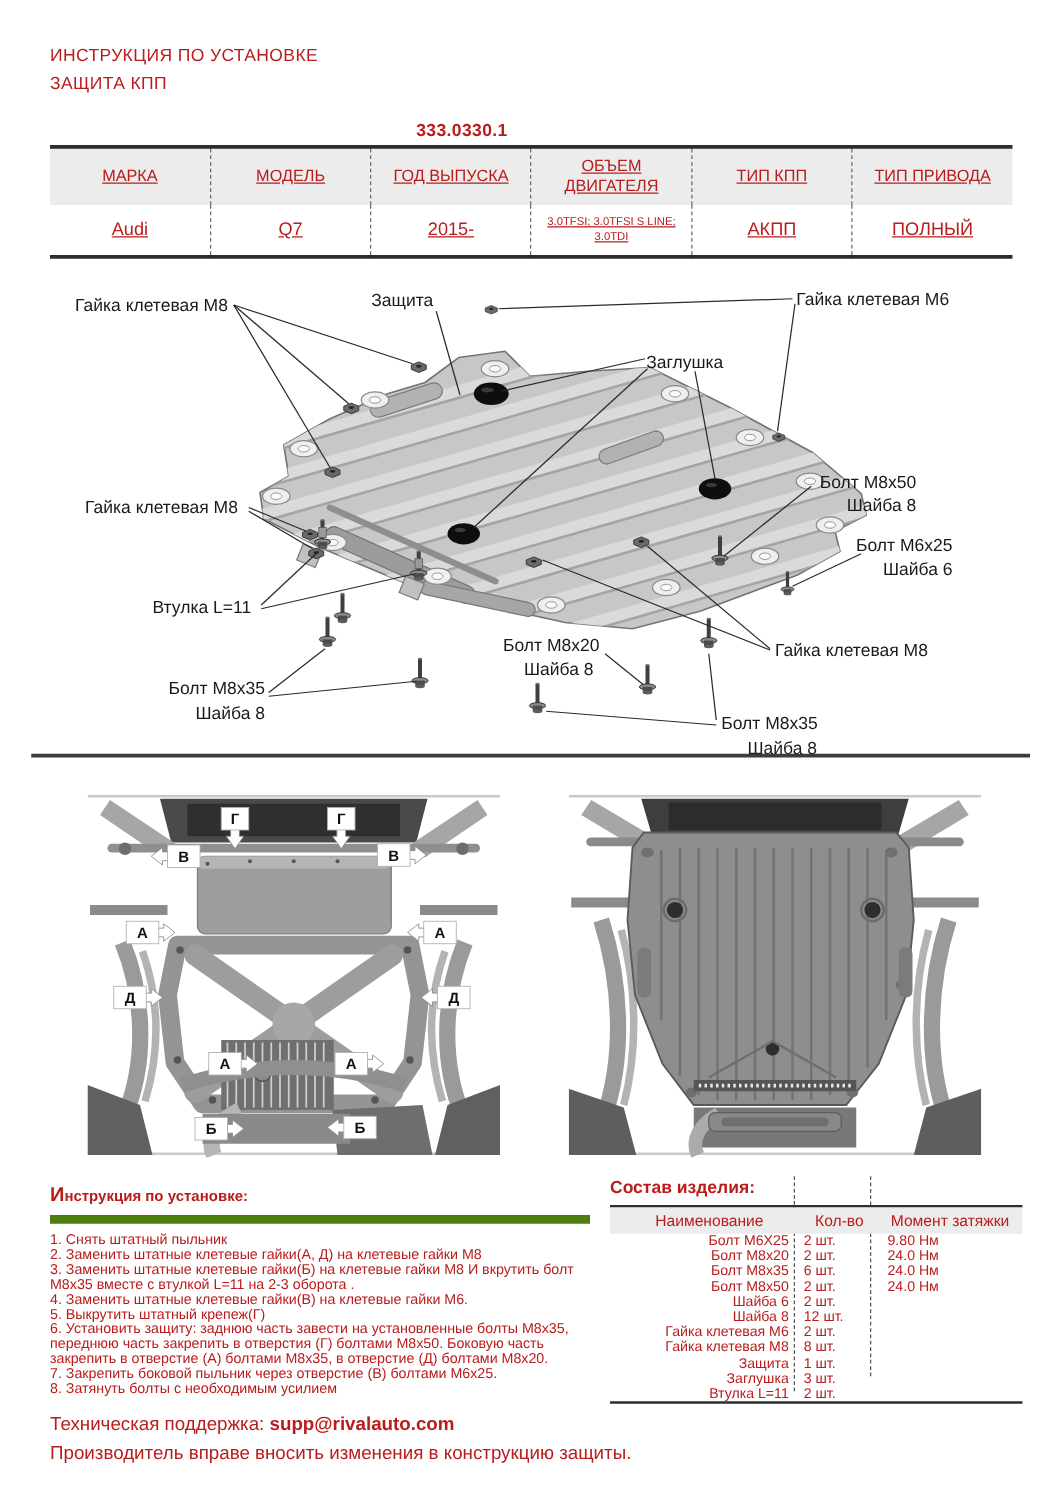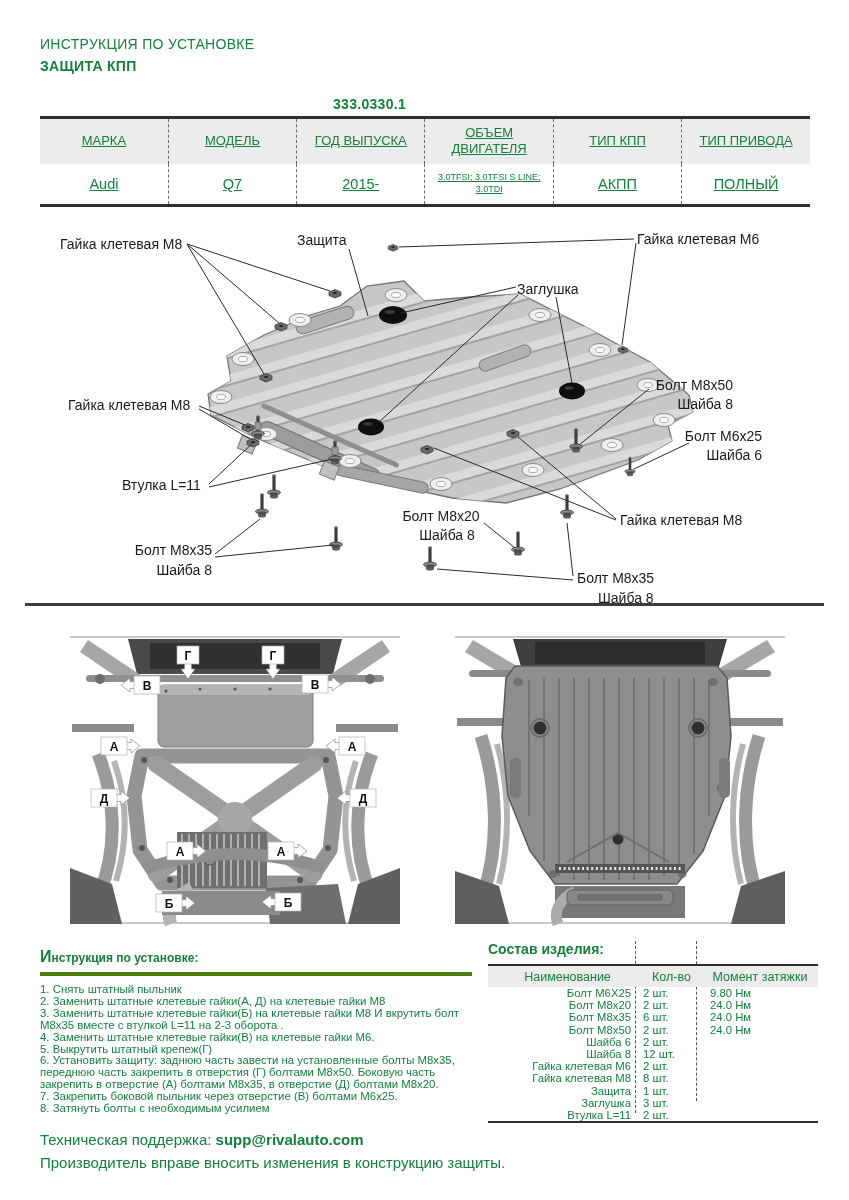--- a/index.html
+++ b/index.html
@@ -1,20 +1,20 @@
 <!DOCTYPE html>
 <html><head>
 <meta charset="utf-8">
 <style>
   html,body{margin:0;padding:0;background:#fff;}
   .page{position:relative;width:849px;height:1200px;background:#ffffff;overflow:hidden;
-        font-family:"Liberation Sans", sans-serif;color:#15803d;}
+        font-family:"Liberation Sans", sans-serif;color:#b91c1c;}
   
   .hdr-title{position:absolute;left:40px;top:36px;font-size:14px;font-weight:400;letter-spacing:.3px;}
-  .hdr-sub{position:absolute;left:40px;top:58px;font-size:14px;font-weight:700;letter-spacing:.3px;}
+  .hdr-sub{position:absolute;left:40px;top:58px;font-size:14px;font-weight:400;letter-spacing:.3px;}
   .hdr-num{position:absolute;left:333px;top:58px;font-size:14px;font-weight:700;letter-spacing:.3px;margin-top:38px;}
   
   .spec{position:absolute;left:40px;top:116px;width:770px;border-collapse:collapse;table-layout:fixed;
         border-top:3px solid #2e2e2e;border-bottom:3px solid #2e2e2e;text-decoration:underline;}
   .spec th,.spec td{border-left:1px dashed #6a6a6a;text-align:center;vertical-align:middle;font-weight:400;}
   .spec th:first-child,.spec td:first-child{border-left:none;}
   .spec thead tr{background:#ececec;height:46px;}
   .spec thead th{font-size:13px;line-height:1.25;padding:2px 6px;}
   .spec tbody tr{height:42px;background:#fff;}
   .spec tbody td{font-size:14.5px;}
@@ -24,21 +24,21 @@
   .diagram text{font-size:14px;fill:#1a1a1a;}
   .callout{stroke:#2a2a2a;stroke-width:1;fill:none;}
   
   .rule-mid{position:absolute;left:25px;top:603px;width:799px;height:3px;background:#3c3c3c;}
   
   .photo{position:absolute;top:636px;}
   .photo-left{left:70px;} .photo-right{left:455px;}
   .photo text{font-size:12px;font-weight:700;fill:#111;}
   
   .instr{position:absolute;left:40px;top:948px;width:432px;}
-  .instr-title{font-size:12px;font-weight:700;padding-bottom:6px;border-bottom:4px solid #4d7c0f;}
+  .instr-title{font-size:12px;font-weight:700;padding-bottom:6px;border-bottom:7px solid #4d7c0f;}
   .instr-title::first-letter{font-size:16px;}
   .steps{margin-top:8px;font-size:11.4px;line-height:11.9px;}
   .steps div{margin:0;}
   .parts{position:absolute;left:488px;top:941px;width:330px;}
   .parts-title{font-size:14px;font-weight:700;height:23px;}
   .parts-dash{position:absolute;top:0;width:0;border-left:1.3px dashed #555;}
   .parts-dash.d1{left:147px;height:172px;}
   .parts-dash.d2{left:208px;height:160px;}
   .parts-table{position:relative;border-top:2.5px solid #2e2e2e;border-bottom:2.5px solid #2e2e2e;}
   .parts-row{display:flex;height:12.2px;align-items:center;font-size:11.3px;}

